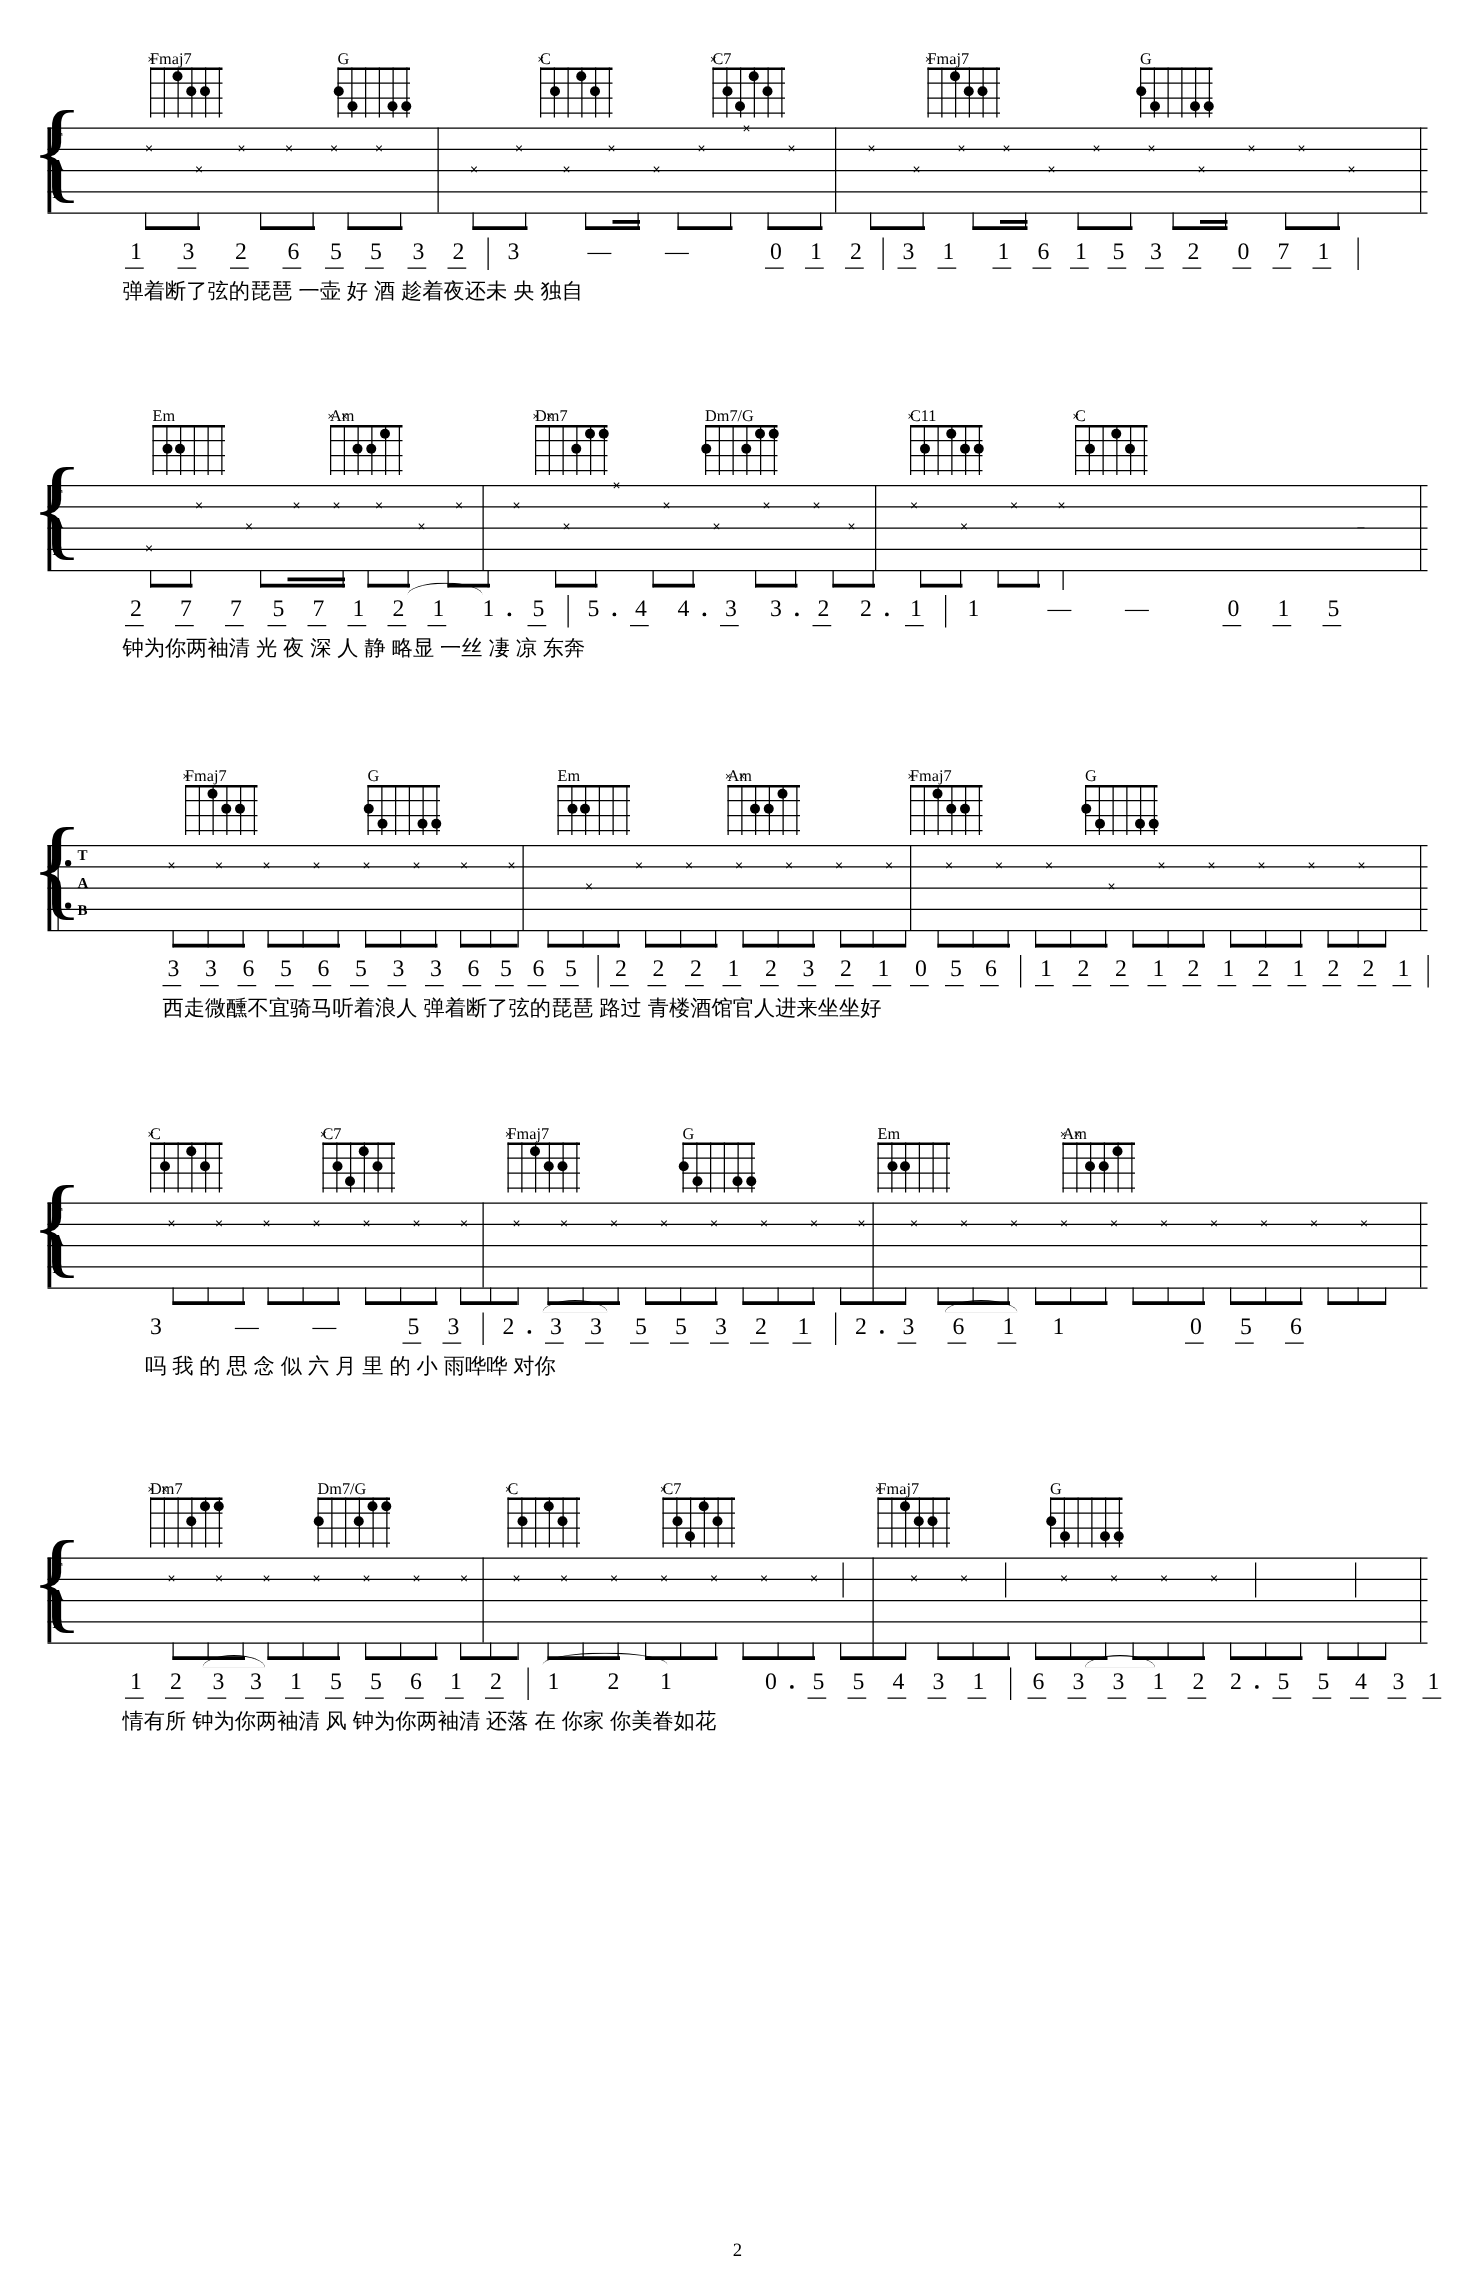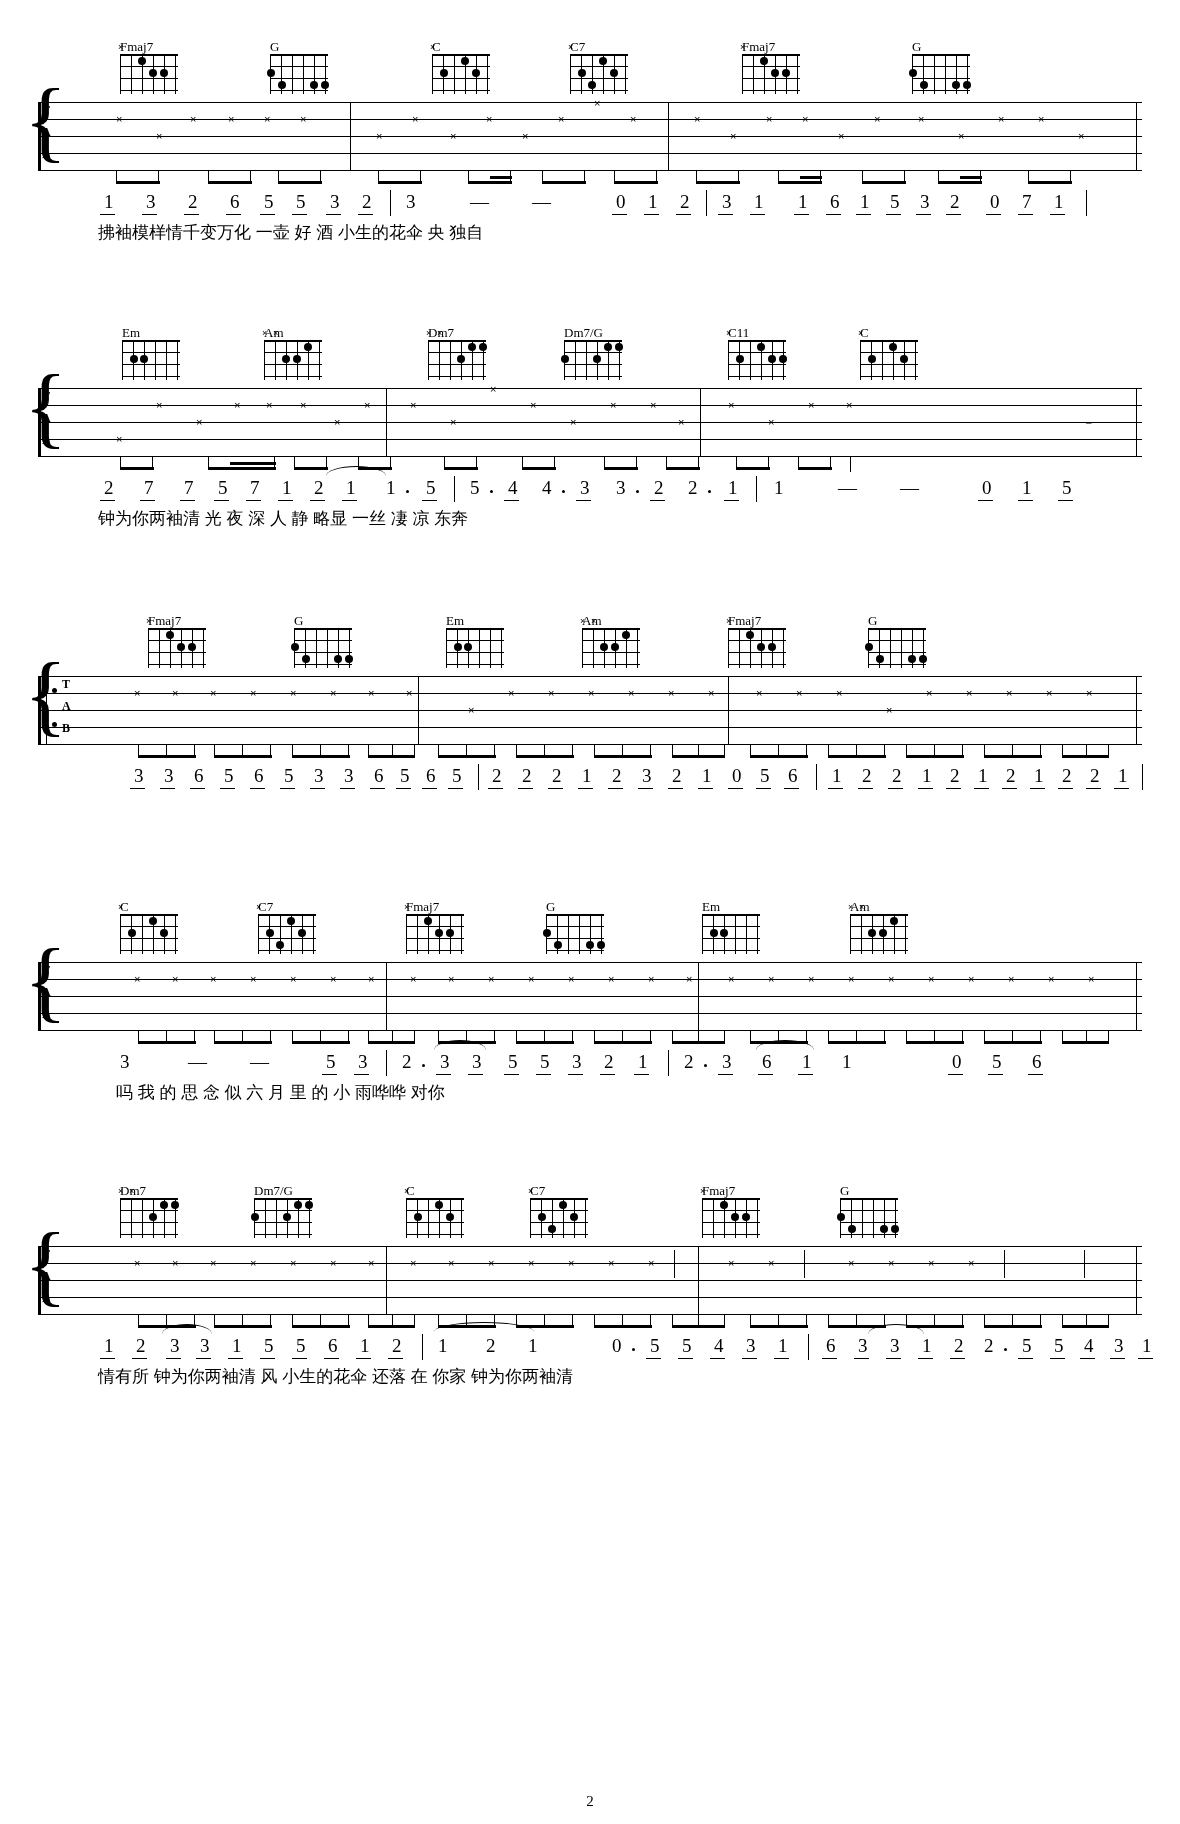--- a/index.html
+++ b/index.html
@@ -301,21 +301,21 @@
         <div class="nunder" style="left:878px;top:22px;width:15px"></div>
       <div class="nnum" style="left:912px;top:0">2</div>
         <div class="nunder" style="left:908px;top:22px;width:15px"></div>
       <div class="nnum" style="left:952px;top:0">0</div>
         <div class="nunder" style="left:948px;top:22px;width:15px"></div>
       <div class="nnum" style="left:984px;top:0">7</div>
         <div class="nunder" style="left:980px;top:22px;width:15px"></div>
       <div class="nnum" style="left:1016px;top:0">1</div>
         <div class="nunder" style="left:1012px;top:22px;width:15px"></div>
       <div class="nbar" style="left:1048px;top:-2px;height:26px"></div>
-      <div class="lyr" style="left:60px;top:32px">拂袖模样情千变万化            一壶 好 酒 小生的花伞 央    独自</div>
+      <div class="lyr" style="left:60px;top:32px">弹着断了弦的琵琶            一壶 好 酒 趁着夜还未 央    独自</div>
     </div>
   </div>
 
   <div class="system" style="position:absolute;left:0;top:326px;width:1180px;">
     <div class="chordrow">
       <div class="chord" style="left:120px;top:0;">
         <div class="cname">Em</div>
         <div class="grid">
           <div class="nut"></div>
             <div class="fret" style="top:12px"></div>
@@ -835,20 +835,21 @@
         <div class="nunder" style="left:964px;top:22px;width:15px"></div>
       <div class="nnum" style="left:996px;top:0">1</div>
         <div class="nunder" style="left:992px;top:22px;width:15px"></div>
       <div class="nnum" style="left:1024px;top:0">2</div>
         <div class="nunder" style="left:1020px;top:22px;width:15px"></div>
       <div class="nnum" style="left:1052px;top:0">2</div>
         <div class="nunder" style="left:1048px;top:22px;width:15px"></div>
       <div class="nnum" style="left:1080px;top:0">1</div>
         <div class="nunder" style="left:1076px;top:22px;width:15px"></div>
       <div class="nbar" style="left:1104px;top:-2px;height:26px"></div>
+      <div class="lyr" style="left:92px;top:32px">西走微醺不宜骑马听着浪人 弹着断了弦的琵琶  路过 青楼酒馆官人进来坐坐好</div>
     </div>
   </div>
 
   <div class="system" style="position:absolute;left:0;top:900px;width:1180px;">
     <div class="chordrow">
       <div class="chord" style="left:118px;top:0;">
         <div class="cname">C</div>
         <div class="grid">
           <div class="nut"></div>
             <div class="fret" style="top:12px"></div>
@@ -1376,18 +1377,18 @@
       <div class="nnum" style="left:984px;top:0">5</div>
         <div class="nunder" style="left:980px;top:22px;width:15px"></div>
       <div class="nnum" style="left:1016px;top:0">5</div>
         <div class="nunder" style="left:1012px;top:22px;width:15px"></div>
       <div class="nnum" style="left:1046px;top:0">4</div>
         <div class="nunder" style="left:1042px;top:22px;width:15px"></div>
       <div class="nnum" style="left:1076px;top:0">3</div>
         <div class="nunder" style="left:1072px;top:22px;width:15px"></div>
       <div class="nnum" style="left:1104px;top:0">1</div>
         <div class="nunder" style="left:1100px;top:22px;width:15px"></div>
-      <div class="lyr" style="left:60px;top:32px">情有所 钟为你两袖清 风       小生的花伞 还落 在 你家   钟为你两袖清</div>
+      <div class="lyr" style="left:60px;top:32px">情有所 钟为你两袖清 风       钟为你两袖清 还落 在 你家   你美眷如花</div>
     </div>
   </div>
 
   <div class="pagenum">2</div>
 </div>
 
 </body></html>

